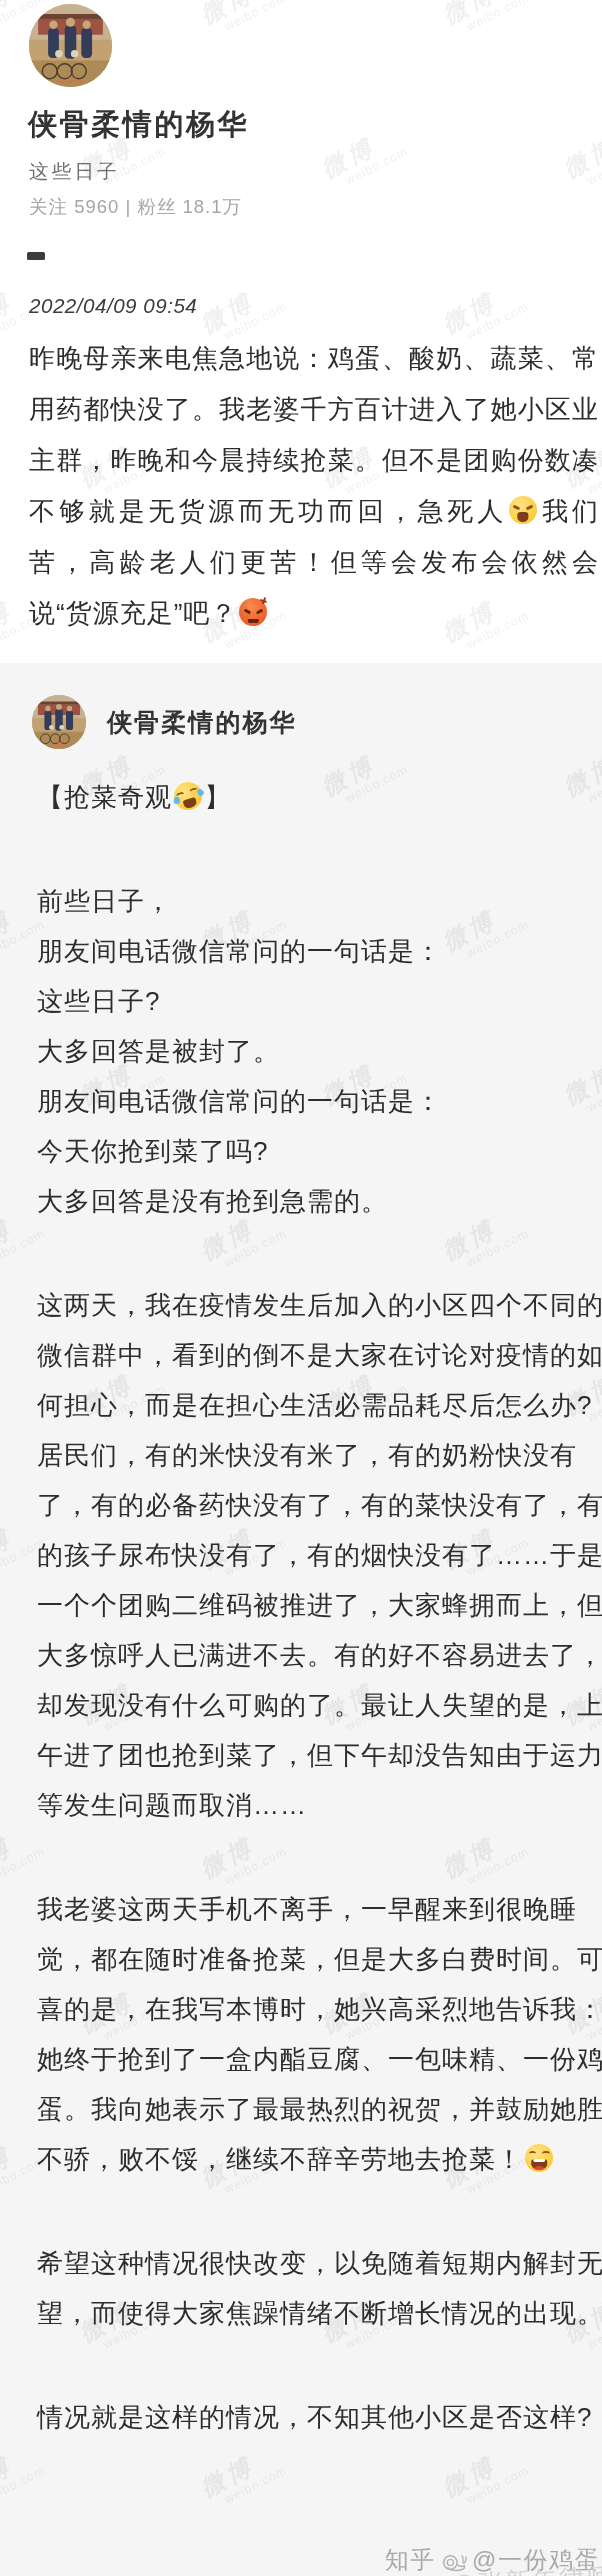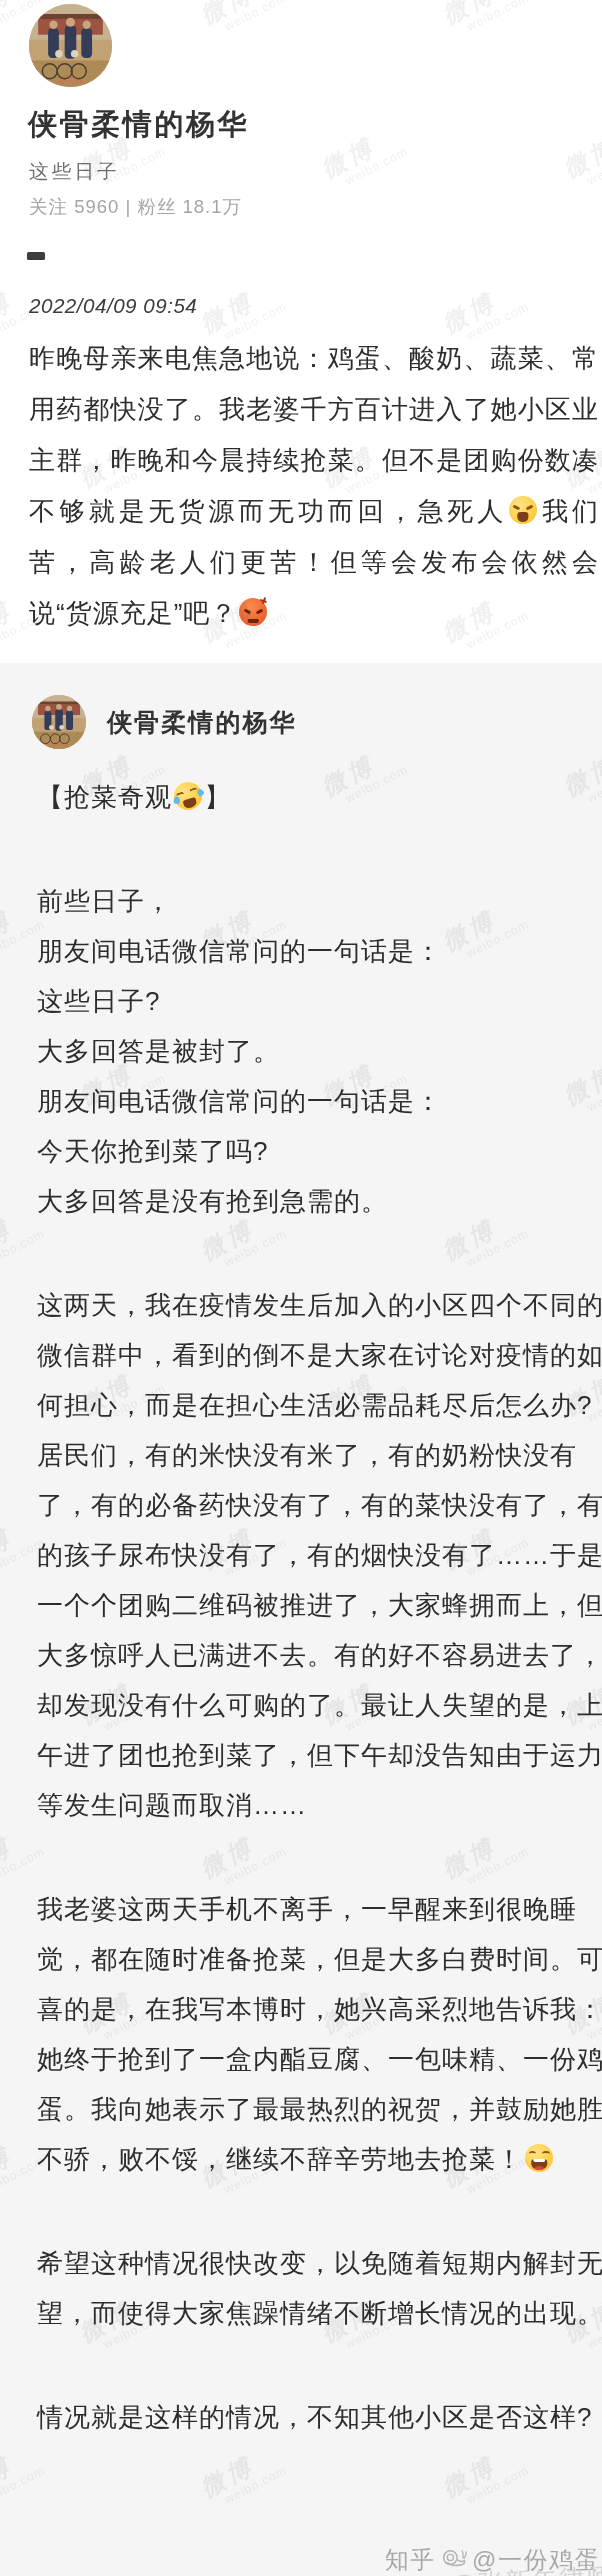--- a/index.html
+++ b/index.html
@@ -72,21 +72,21 @@
                          width:10.3px;height:6.2px;background:#e0443a;border-radius:50% 50% 0 0;}
 
   
   #wm-layer{position:absolute;left:0;top:0;width:100%;height:100%;z-index:4;pointer-events:none;}
   .wm{position:absolute;transform:rotate(-27deg);color:rgba(40,40,40,0.07);line-height:1;white-space:nowrap;}
   .wm .wm-brand{display:block;font-size:24px;font-weight:700;font-style:italic;letter-spacing:4.1px;}
   .wm .wm-domain{display:block;font-size:12.4px;margin:1.5px 0 0 15.5px;letter-spacing:1px;}
 
   
   .zhihu-wm{position:absolute;right:3.1px;top:2544px;z-index:5;text-align:right;pointer-events:none;}
-  .z1{display:flex;align-items:flex-start;justify-content:flex-end;gap:4.1px;
+  .z1{display:flex;align-items:center;justify-content:flex-end;gap:4.1px;
       font-size:24px;color:#a9a9a9;letter-spacing:1.5px;}
   .z2{font-size:25px;color:#d3d3d3;letter-spacing:2.1px;margin:-10.3px -13.4px 0 0;transform:rotate(-3deg);}
   .snail{color:#b5b5b5;}
 </style>
 </head>
 <body>
 
 <div class="page">
 
   <div class="avatar av-lg">

